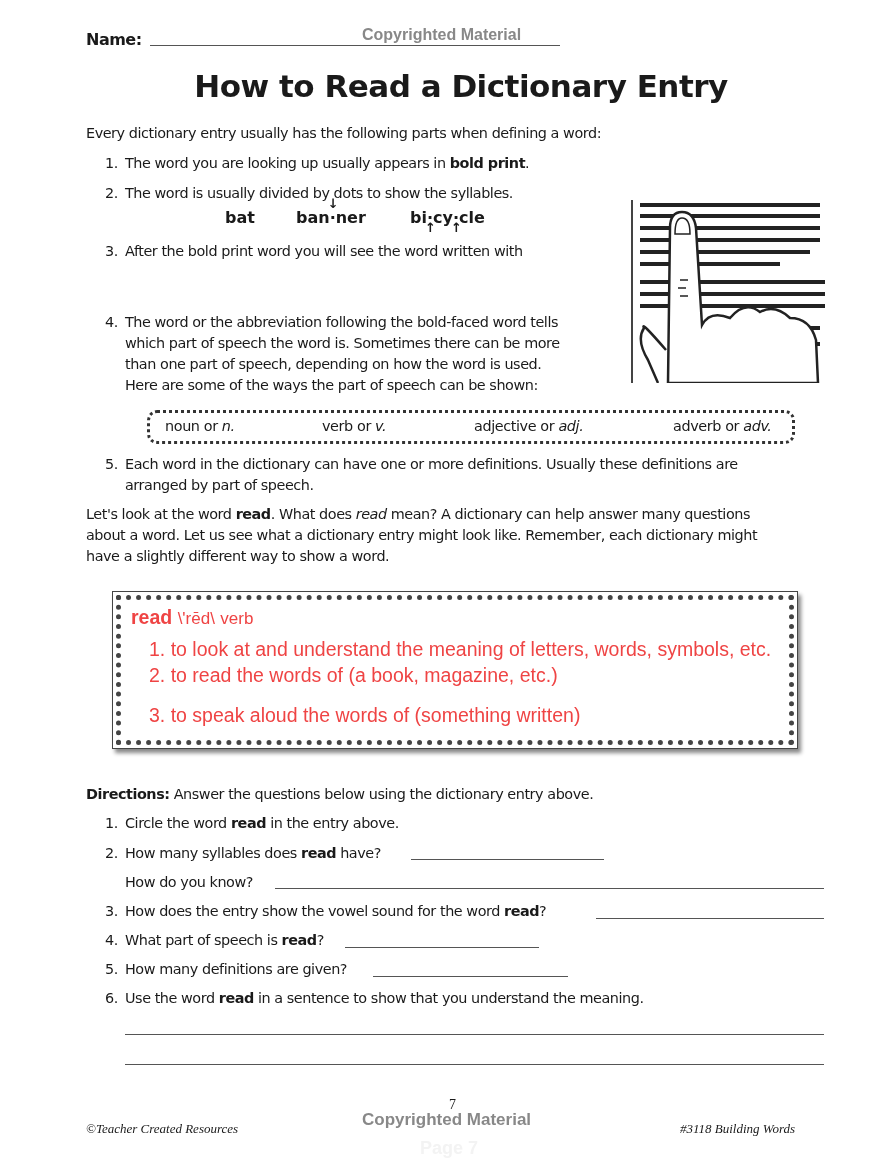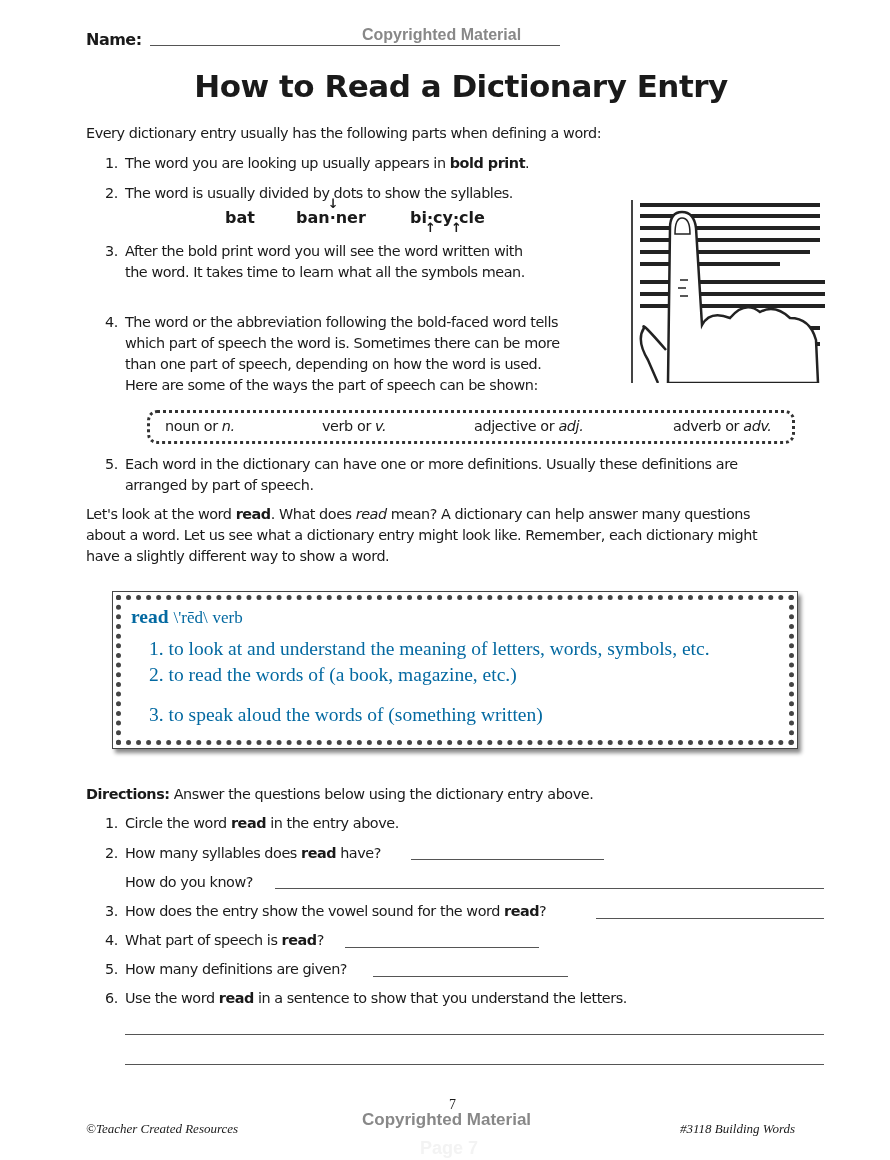--- a/index.html
+++ b/index.html
@@ -27,21 +27,21 @@
   .pos-item { position: absolute; top: 5px; font-size: 14.4px; letter-spacing: -0.4px; }
   .entry-box {
     left: 112px; top: 591px; width: 684px; height: 156px;
     border: 1px solid #444; box-shadow: 3px 4px 4px #888;
     background: #fff;
   }
   .entry-inner {
     position: absolute; left: 3px; top: 3px; right: 3px; bottom: 3px;
     border: 5px dotted #444;
   }
-  .entry-text { position: absolute; font-family: Liberation Serif, serif; font-size: 19.5px; color: #0369a1; }
+  .entry-text { position: absolute; font-family: Liberation Sans, sans-serif; font-size: 19.5px; color: #ef4444; }
   .entry-head { left: 18px; top: 14px; }
   .entry-def { left: 36px; }
   .answer-line { position: absolute; border-bottom: 1px solid #555; height: 0; }
   .footer-left, .footer-right { font-family: "Liberation Serif", serif; font-style: italic; font-size: 13px; top: 1100px; margin-top: 21px; }
   .footer-left { left: 86px; }
   .footer-right { left: 680px; }
   .page-num { left: 449px; top: 1097px; font-family: "Liberation Serif", serif; font-size: 14px; }
   .copyright-bottom { left: 362px; top: 1110px; font-family: "Liberation Sans", sans-serif; font-size: 17px; color: #888; font-weight: bold; }
   .page-ghost { left: 420px; top: 1138px; font-family: "Liberation Sans", sans-serif; font-size: 18px; color: #f3f3f3; font-weight: bold; }
   .img-box { left: 630px; top: 200px; width: 196px; height: 183px; overflow: hidden; }
@@ -72,21 +72,20 @@
   <span>ban</span><span style="position:relative;">·<span class="arrow" style="left:-2px; top:-12px;">↓</span></span><span>ner</span>
 </div>
 <div class="abs syl" style="left:410px;">
   <span>bi</span><span style="position:relative;">·<span class="arrow" style="left:-2px; top:12px;">↑</span></span><span>cy</span><span style="position:relative;">·<span class="arrow" style="left:-2px; top:12px;">↑</span></span><span>cle</span>
 </div>
 
 <div class="item body-text" style="left:105px; top:241px;">
   <span class="num">3.</span>
   <div class="item-text" style="white-space:nowrap;">
     <div>After the bold print word you will see the word written with</div>
-    <div>the word.  It takes time to learn what all the symbols mean.</div>
   </div>
 </div>
 
 <div class="item body-text" style="left:105px; top:312px;">
   <span class="num">4.</span>
   <div class="item-text" style="white-space:nowrap;">
     <div>The word or the abbreviation following the bold-faced word tells</div>
     <div>which part of speech the word is.  Sometimes there can be more</div>
     <div>than one part of speech, depending on how the word is used.</div>
     <div>Here are some of the ways the part of speech can be shown:</div>
@@ -182,21 +181,21 @@
 <div class="answer-line" style="left:345px; top:947px; width:194px;"></div>
 
 <div class="item body-text" style="left:105px; top:959px; white-space:nowrap;">
   <span class="num">5.</span>
   <span class="item-text">How many definitions are given?</span>
 </div>
 <div class="answer-line" style="left:373px; top:976px; width:195px;"></div>
 
 <div class="item body-text" style="left:105px; top:988px; white-space:nowrap;">
   <span class="num">6.</span>
-  <span class="item-text"><span>Use the word </span><b>read</b><span> in a sentence to show that you understand the letters.</span></span>
+  <span class="item-text"><span>Use the word </span><b>read</b><span> in a sentence to show that you understand the meaning.</span></span>
 </div>
 <div class="answer-line" style="left:125px; top:1034px; width:699px;"></div>
 <div class="answer-line" style="left:125px; top:1064px; width:699px;"></div>
 
 <div class="abs footer-left">©Teacher Created Resources</div>
 <div class="abs page-num">7</div>
 <div class="abs footer-right">#3118 Building Words</div>
 <div class="abs copyright-bottom">Copyrighted Material</div>
 <div class="abs page-ghost">Page 7</div>
 

